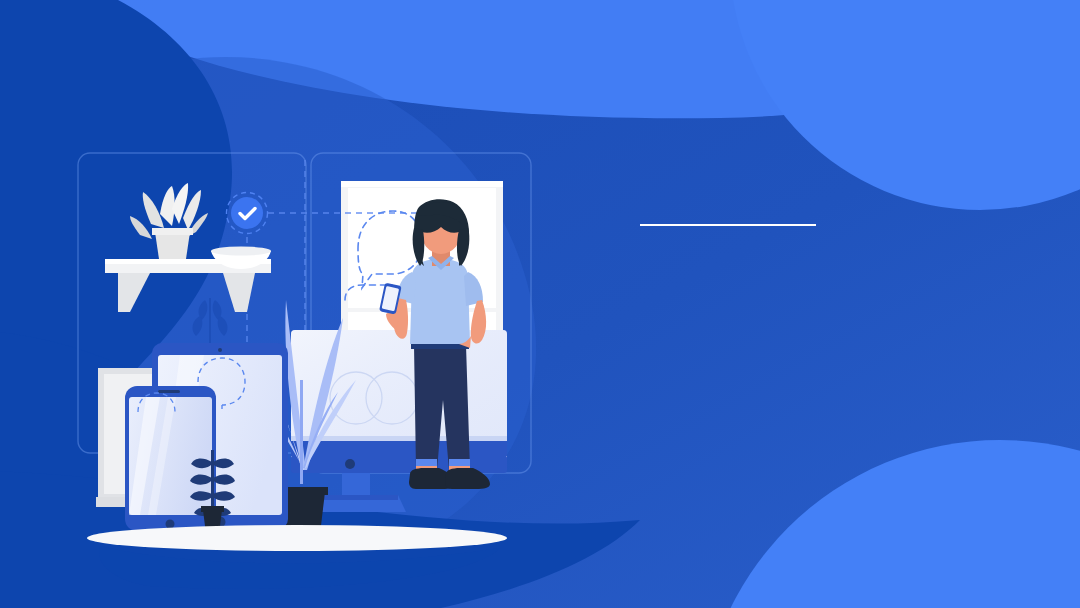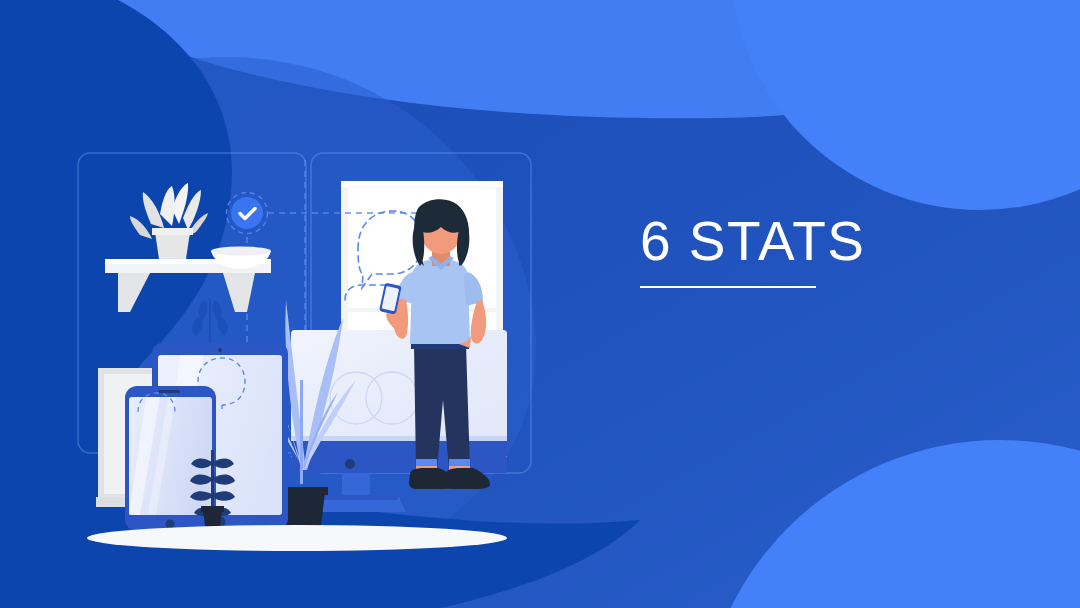--- a/index.html
+++ b/index.html
@@ -315,17 +315,16 @@
         <path d="M 468,228 C 471,240 469,256 461,266 C 456,260 456,242 459,230 Z" fill="#1d2b38"></path>
       </g>
 
       <ellipse cx="297" cy="538" rx="210" ry="13" fill="#f7f8fa"></ellipse>
 
       <path fill="#0d45ae" opacity="0.55" d="M 100,546 C 190,568 360,570 500,548 C 470,580 300,596 150,586 C 110,580 95,562 100,546 Z"></path>
     </g>
   </svg>
 
   <div class="text-panel">
-    <h1 class="headline">6 STATS</h1>
     <div class="divider"></div>
   </div>
 
 </div>
 
 </body></html>

